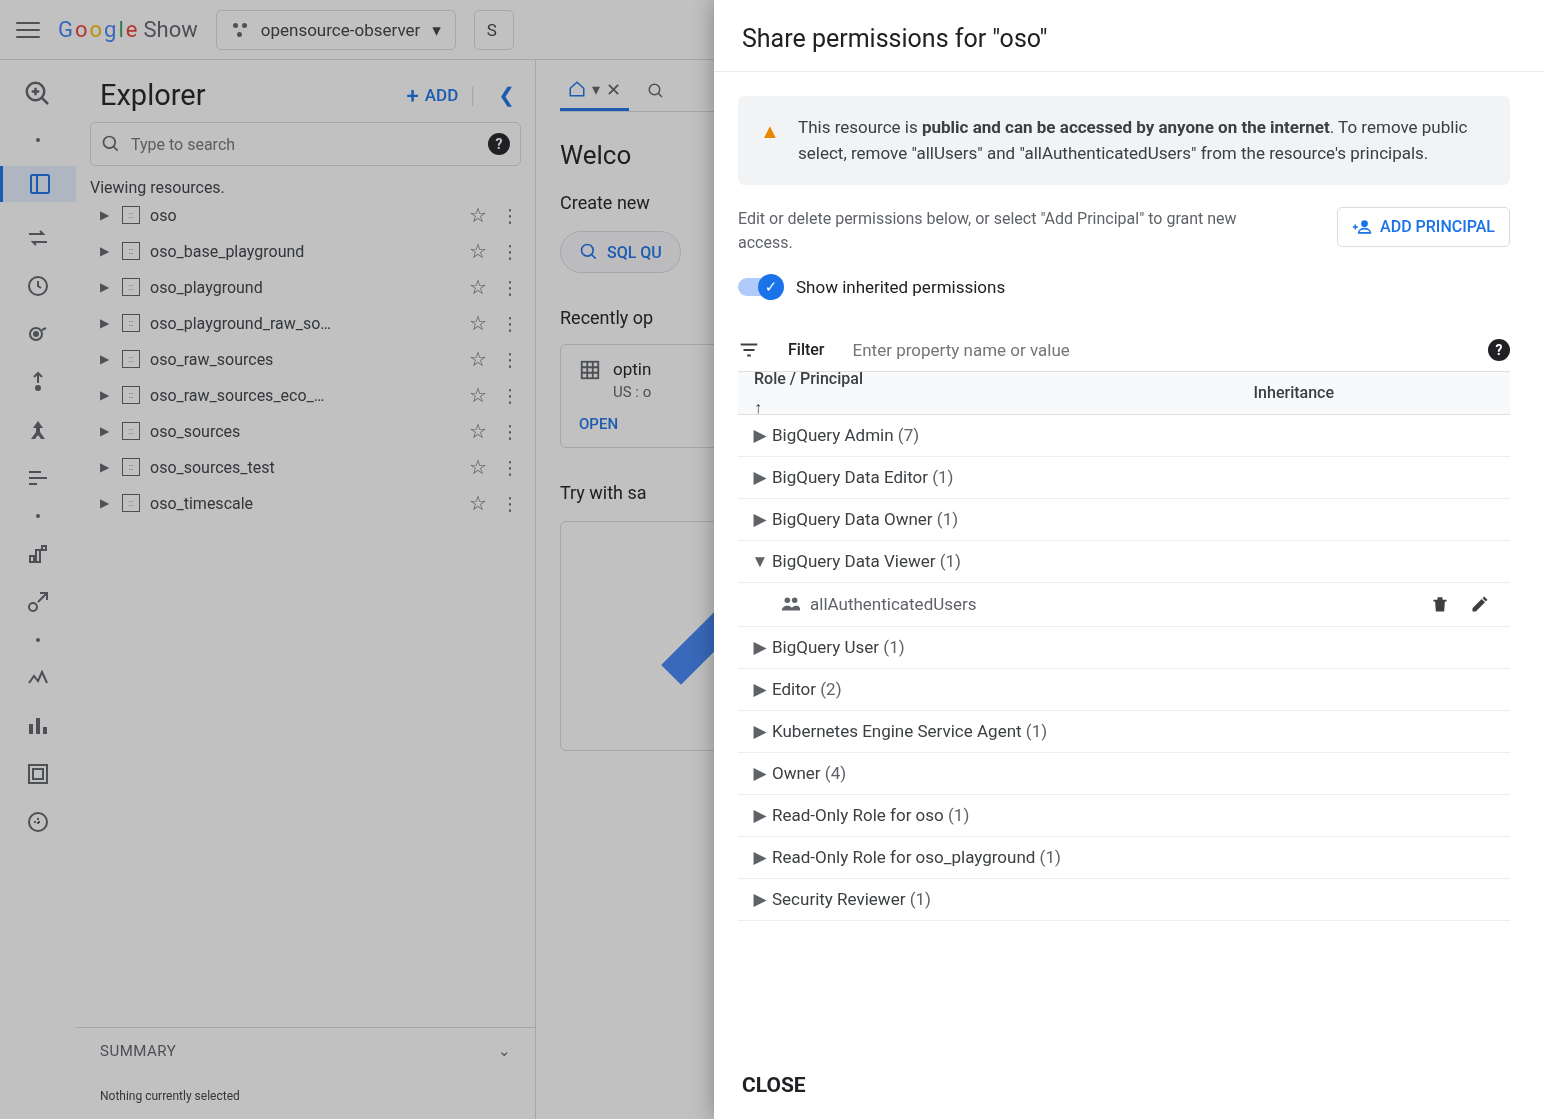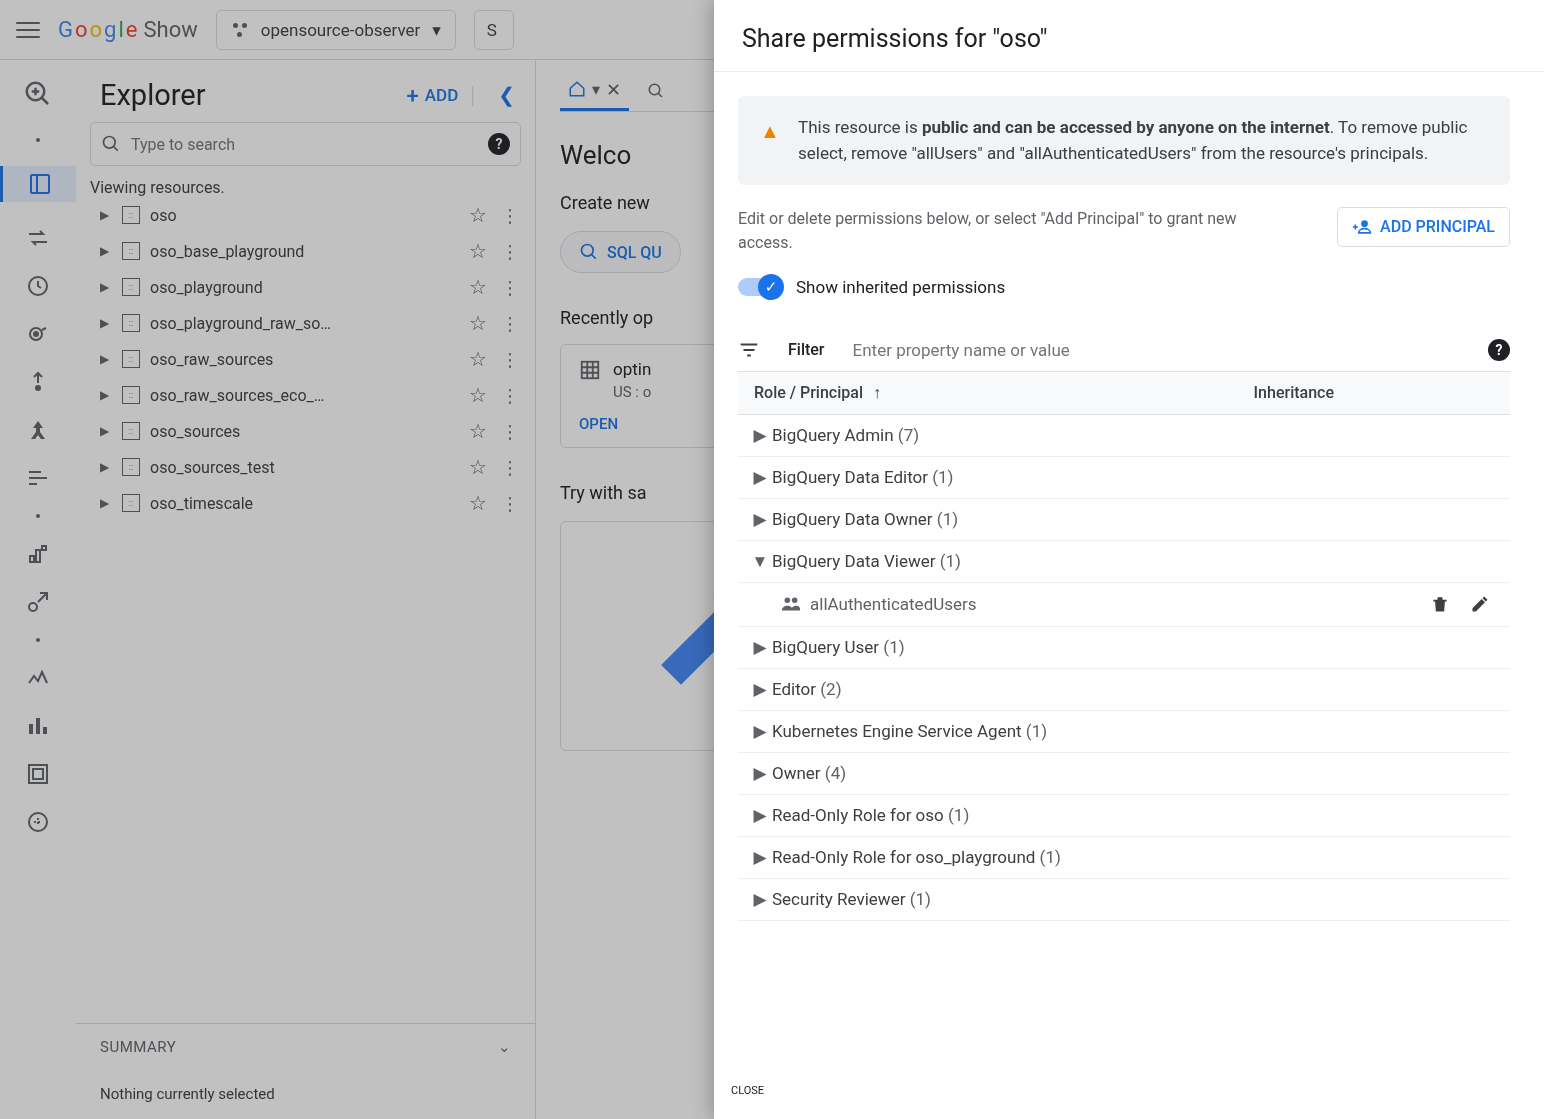--- a/index.html
+++ b/index.html
@@ -38,21 +38,21 @@
 .view-label { padding:12px 14px 0; font-size:16px; color:#3c4043;}
 .starred { padding:4px 24px 10px; color:#1a73e8; font-weight:500; font-size:16px; letter-spacing:.3px;}
 .tree { flex:1; overflow-y:auto; padding:0 6px; }
 .tree-row { display:flex; align-items:center; height:36px; gap:10px; padding-left:18px; padding-right:6px;}
 .tree-caret { color:#5f6368; font-size:12px; width:12px; cursor:pointer;}
 .tree-dsicon { width:18px;height:18px;border:1.5px solid #5f6368;display:inline-flex;align-items:center;justify-content:center;font-size:9px;color:#5f6368;}
 .tree-label { flex:1; font-size:16px; color:#3c4043; white-space:nowrap; overflow:hidden; text-overflow:ellipsis;}
 .star-icon { color:#5f6368; font-size:20px; cursor:pointer;}
 .kebab { color:#5f6368; font-size:18px; cursor:pointer; padding:0 4px;}
 .summary-bar { height:46px; border-top:1px solid #dadce0; display:flex; align-items:center; padding:0 24px; justify-content:space-between; font-size:15px; color:#5f6368; letter-spacing:.5px;}
-.summary-body { padding:16px 24px; font-size:15px; color:#3c4043; border-top:0;}
+.summary-body { padding:16px 24px; font-size:12px; color:#3c4043; border-top:0;}
 
 
 .main { position:absolute; left:536px; top:60px; right:0; bottom:0; padding:10px 24px; }
 .tabbar { display:flex; align-items:center; gap:10px; height:42px; border-bottom:1px solid #dadce0;}
 .tab { display:flex; align-items:center; gap:6px; height:100%; padding:0 8px;}
 .tab.active { border-bottom:3px solid #1a73e8; color:#1a73e8;}
 .tab-close{color:#5f6368;font-size:18px;cursor:pointer;}
 .main h1 { font-size:26px; font-weight:400; margin-top:28px;}
 .main .sub { font-size:18px; margin-top:22px;}
 .sql-chip { display:inline-flex; align-items:center; gap:8px; height:42px; border:1px solid #dadce0; border-radius:21px; padding:0 18px; color:#1a73e8; font-weight:500; margin-top:18px; font-size:16px; background:#f8f9fa;}
@@ -79,21 +79,21 @@
 .toggle .knob{width:26px;height:26px;border-radius:50%;background:#1a73e8;position:absolute;right:-2px;top:-4px;display:flex;align-items:center;justify-content:center;color:#fff;font-size:15px;}
 .filter-row { display:flex; align-items:center; gap:28px; margin-top:42px;}
 .filter-row input{border:none;outline:none;font-size:17px;flex:1;}
 .table-head { display:flex; align-items:center; justify-content:space-between; background:#f8f9fa; height:44px; padding:0 16px; margin-top:10px; font-size:16px; color:#3c4043; font-weight:500; border-top:1px solid #e0e0e0;border-bottom:1px solid #e0e0e0;}
 .role-row { display:flex; align-items:center; height:42px; padding:0 10px; border-bottom:1px solid #eceff1; font-size:17px; color:#3c4043;}
 .role-row .caret{width:24px;text-align:center;color:#5f6368;cursor:pointer;}
 .role-row .count{color:#5f6368;}
 .principal-row { display:flex; align-items:center; height:44px; padding:0 10px 0 42px; border-bottom:1px solid #eceff1; font-size:17px; color:#5f6368;}
 .principal-row .spacer{flex:1;}
 .principal-row .act{font-size:20px;color:#3c4043;cursor:pointer;padding:0 10px;}
-.panel-foot { padding:22px 17px; font-size:11px; font-weight:400;}
+.panel-foot { padding:22px 28px; font-size:21px; font-weight:700;}
 
 svg{display:block}
 </style>
 </head>
 <body>
 
 <div class="topbar">
   <div class="hamburger">
       <span></span>
       <span></span>
@@ -353,21 +353,21 @@
     </div>
     <div class="filter-row">
       <svg width="22" height="22" viewBox="0 0 24 24" fill="#3c4043">
           <path d="M3 5h18v2H3zM6 11h12v2H6zM10 17h4v2h-4z"></path>
         </svg>
       <span style="font-weight:500;">Filter</span>
       <input type="text" placeholder="Enter property name or value" style="">
       <span class="help-circle">?</span>
     </div>
     <div class="table-head">
-      <span style="display:flex;align-items:flex-start;gap:10px;">
+      <span style="display:flex;align-items:flex-start;gap:10px;flex-direction:column;">
         <span>Role / Principal</span>
         <span>↑</span>
       </span>
       <span style="padding-right:160px;">Inheritance</span>
     </div>
     <div id="roles-list">
         <div class="role-row"><span class="caret">▶</span>
     <span>BigQuery Admin</span>&nbsp;<span class="count">(7)</span></div>
         <div class="role-row"><span class="caret">▶</span>
     <span>BigQuery Data Editor</span>&nbsp;<span class="count">(1)</span></div>

